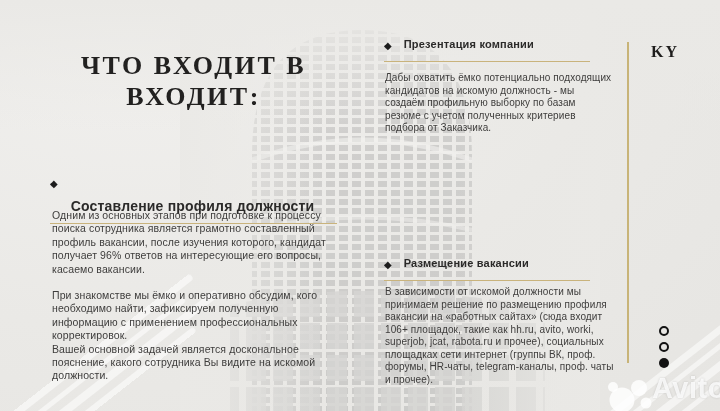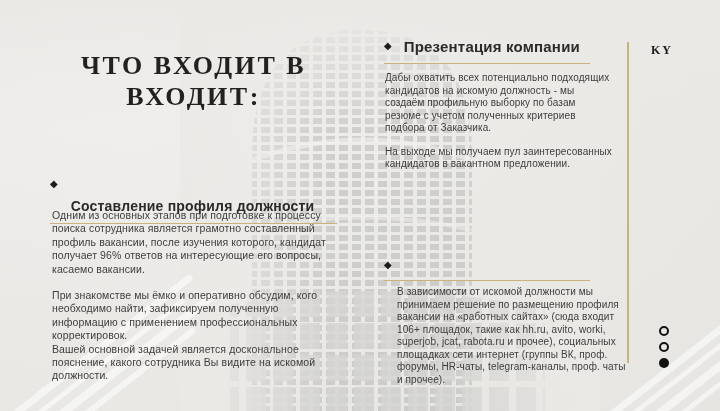--- a/index.html
+++ b/index.html
@@ -33,37 +33,37 @@
   .left-paras p {
     font-size: 10.5px; line-height: 13.4px; color: #3e3d3c;
     margin-bottom: 13px; white-space: pre-line; letter-spacing: 0.1px;
   }
 
   
   .right-col { position: absolute; left: 384px; top: 0; width: 230px; }
   .r-head-1 { position: absolute; top: 38px; left: 0; width: 206px; }
   .r-paras-1 { position: absolute; top: 72px; left: 1px; width: 229px; }
   .r-head-2 { position: absolute; top: 257px; left: 0; width: 206px; }
-  .r-paras-2 { position: absolute; top: 286px; left: 13px; width: 229px; }
-  .r-head-label { font-size: 15px; font-weight: 600; color: #2b2a29; letter-spacing: 0.2px; }
+  .r-paras-2 { position: absolute; top: 286px; left: 1px; width: 229px; }
+  .r-head-label { font-size: 11px; font-weight: 600; color: #2b2a29; letter-spacing: 0.2px; }
   .right-col p {
     font-size: 10px; line-height: 12.5px; color: #3e3d3c;
     margin-bottom: 11px; letter-spacing: 0.1px;
   }
   .section-head.r { gap: 12px; padding-bottom: 8px; }
 
   
   .v-rule {
     position: absolute; left: 627px; top: 42px; width: 2px; height: 321px;
     background: #c8b478;
   }
   .logo {
     position: absolute; left: 651px; top: 43px;
     font-family: "Liberation Serif", serif; font-weight: 700;
-    font-size: 12px; letter-spacing: 2px; color: #1e1d1c;
+    font-size: 16px; letter-spacing: 2px; color: #1e1d1c;
   }
   .dots { position: absolute; left: 659px; top: 326px; display: flex; flex-direction: column; gap: 6px; }
   .dot { width: 10px; height: 10px; border-radius: 50%; }
   .dot.outline { border: 2.5px solid #121212; background: transparent; }
   .dot.filled { background: #121212; }
 
   
   .watermark { position: absolute; left: 606px; top: 368px; width: 114px; height: 43px; }
   .wm-text {
     position: absolute; left: 46px; top: 4px;
@@ -137,35 +137,46 @@
 Вашей основной задачей является доскональное пояснение, какого сотрудника Вы видите на искомой должности.</p>
     </div>
   </div>
 
   <div class="right-col">
     <div class="section-head r r-head-1">
       <span class="diamond">◆</span>
       <span class="r-head-label">Презентация компании</span>
     </div>
     <div class="r-paras-1">
-      <p>Дабы охватить всех потенциально подходящих кандидатов на искомую должность - мы создаём профильную выборку по базам резюме с учетом полученных критериев подбора от Заказчика.</p>
-      <p>На выходе мы получаем пул заинтересованных кандидатов в вакантном предложении.</p>
+      <p>Дабы охватить ёмко потенциально подходящих кандидатов на искомую должность - мы создаём профильную выборку по базам резюме с учетом полученных критериев подбора от Заказчика.</p>
     </div>
 
     <div class="section-head r r-head-2">
       <span class="diamond">◆</span>
+      <span class="r-head-label">Размещение вакансии</span>
     </div>
     <div class="r-paras-2">
       <p>В зависимости от искомой должности мы принимаем решение по размещению профиля вакансии на «работных сайтах» (сюда входит 106+ площадок, такие как hh.ru, avito, worki, superjob, jcat, rabota.ru и прочее), социальных площадках сети интернет (группы ВК, проф. форумы, HR-чаты, telegram-каналы, проф. чаты и прочее).</p>
     </div>
   </div>
 
   <div class="v-rule"></div>
   <div class="logo">KY</div>
 
   <div class="dots">
     <span class="dot outline"></span>
     <span class="dot outline"></span>
     <span class="dot filled"></span>
   </div>
 
+  <div class="watermark">
+    <svg class="wm-logo" width="46" height="37" viewBox="0 0 46 37">
+      <g fill="rgba(255,255,255,0.82)">
+        <circle cx="7" cy="13" r="5"></circle>
+        <circle cx="16" cy="26" r="12.5"></circle>
+        <circle cx="33" cy="14" r="8"></circle>
+        <circle cx="40" cy="29" r="5.5"></circle>
+      </g>
+    </svg>
+    <span class="wm-text">Avito</span>
+  </div>
 
 </div>
 
 </body></html>

